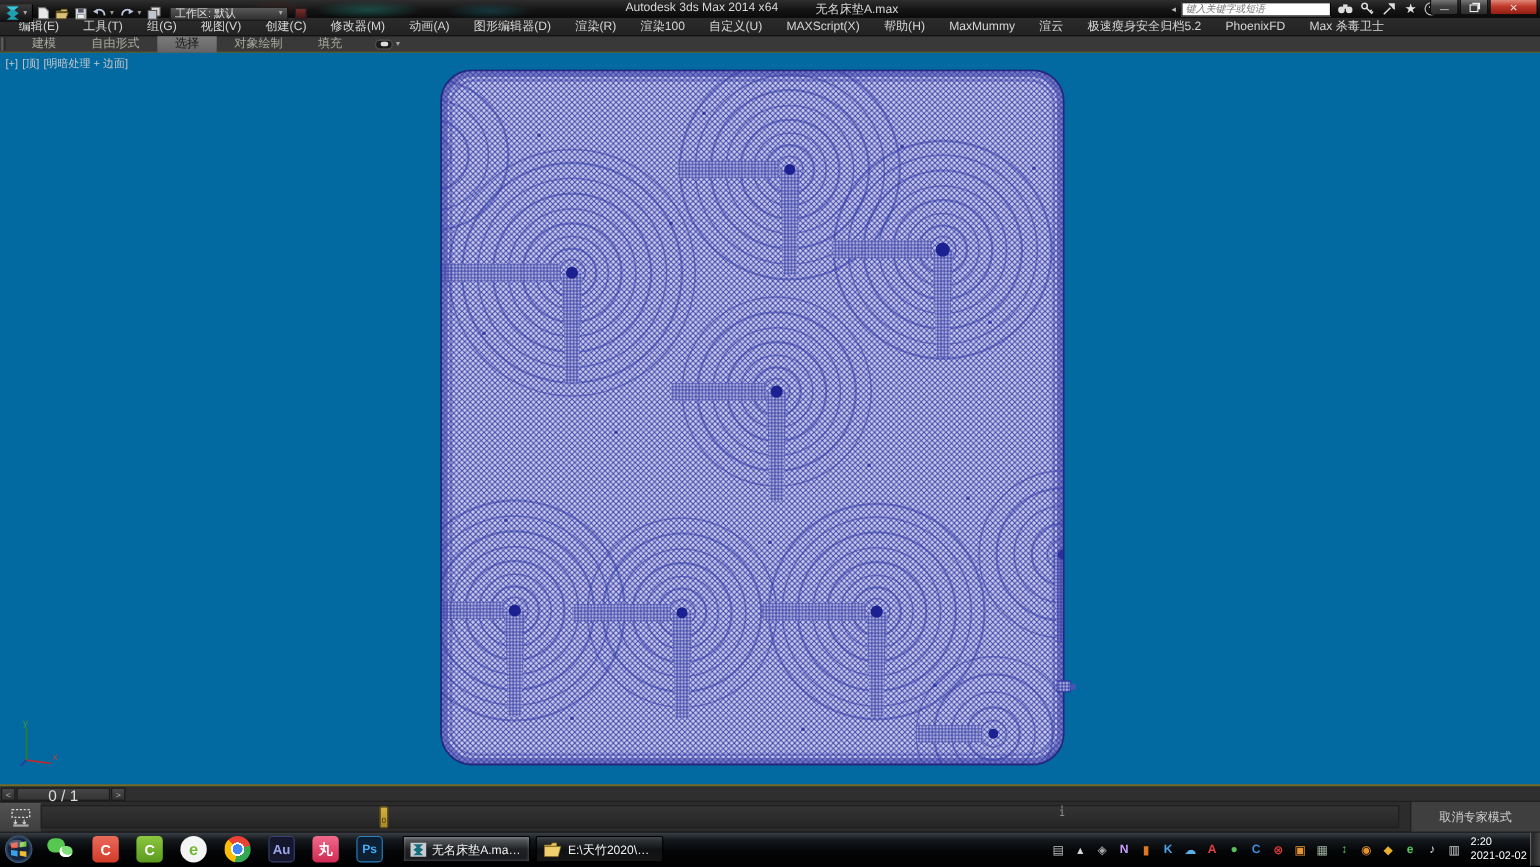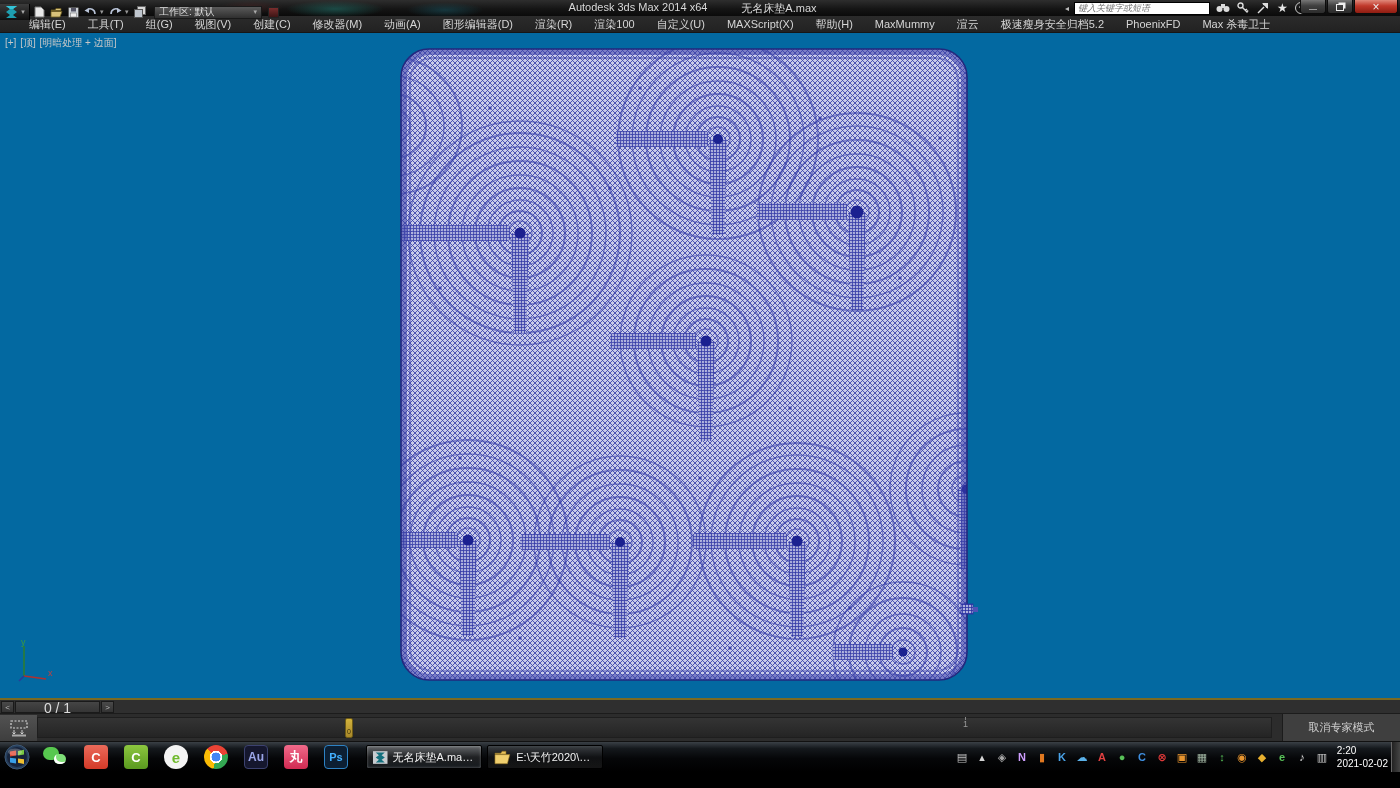--- a/index.html
+++ b/index.html
@@ -38,21 +38,21 @@
   .win-btns { position:absolute; right:2px; top:0; display:flex; }
   .wbtn { height:14px; display:flex; align-items:center; justify-content:center;
     border:1px solid #0c0c0c; border-top:none; border-radius:0 0 3px 3px; margin-left:1px;
     background:linear-gradient(#767676,#3f3f3f 45%,#2c2c2c); color:#eee; font-size:9px; }
   .wbtn.min,.wbtn.res { width:26px; }
   .wbtn.close { width:44px; background:linear-gradient(#e0897a,#c0392b 45%,#8f1d12); }
   .restore-glyph { width:8px; height:7px; border:1px solid #eee; box-shadow:2px -2px 0 -0.5px #eee; margin-top:1px; }
 
   
   .menubar { height:17px; background:linear-gradient(#2b2b2b,#222); display:flex;
-    align-items:center; padding-left:18px; border-bottom:1px solid #161616; }
+    align-items:center; padding-left:6px; border-bottom:1px solid #161616; }
   .menu-item { color:#d6d6d6; font-size:11px; padding:0 11px; height:17px; line-height:17px; white-space:nowrap; }
 
   
   .ribbon { height:15px; background:#393939; display:flex; align-items:center;
     border-bottom:1px solid #6f6522; }
   .ribbon-handle { width:4px; height:12px; margin:0 8px 0 1px;
     border-left:2px solid #5a5a5a; border-right:1px solid #222; }
   .rtab { color:#a9a9a0; font-size:11px; padding:0 16px; height:15px; line-height:15px; white-space:nowrap; }
   .rtab.active { background:linear-gradient(#7b7b7b,#636363); color:#161616; }
   .ribbon-pill { margin-left:14px; display:flex; align-items:center; gap:3px; }
@@ -248,20 +248,34 @@
     <span class="menu-item">自定义(U)</span>
     <span class="menu-item">MAXScript(X)</span>
     <span class="menu-item">帮助(H)</span>
     <span class="menu-item">MaxMummy</span>
     <span class="menu-item">渲云</span>
     <span class="menu-item">极速瘦身安全归档5.2</span>
     <span class="menu-item">PhoenixFD</span>
     <span class="menu-item">Max 杀毒卫士</span>
   </div>
 
+  <div class="ribbon">
+    <span class="ribbon-handle"></span>
+    <span class="rtab">建模</span>
+    <span class="rtab">自由形式</span>
+    <span class="rtab active">选择</span>
+    <span class="rtab">对象绘制</span>
+    <span class="rtab">填充</span>
+    <span class="ribbon-pill">
+      <span class="pill">
+          <span class="pill-dot"></span>
+        </span>
+      <span class="pill-caret">▾</span>
+    </span>
+  </div>
 
   <div class="viewport">
     <div class="vp-label">
       <span>[+]</span>
       <span>[顶]</span>
       <span>[明暗处理 + 边面]</span>
     </div>
 
     <svg class="mesh-svg" width="578" height="634" viewBox="0 0 578 634">
       <defs>

